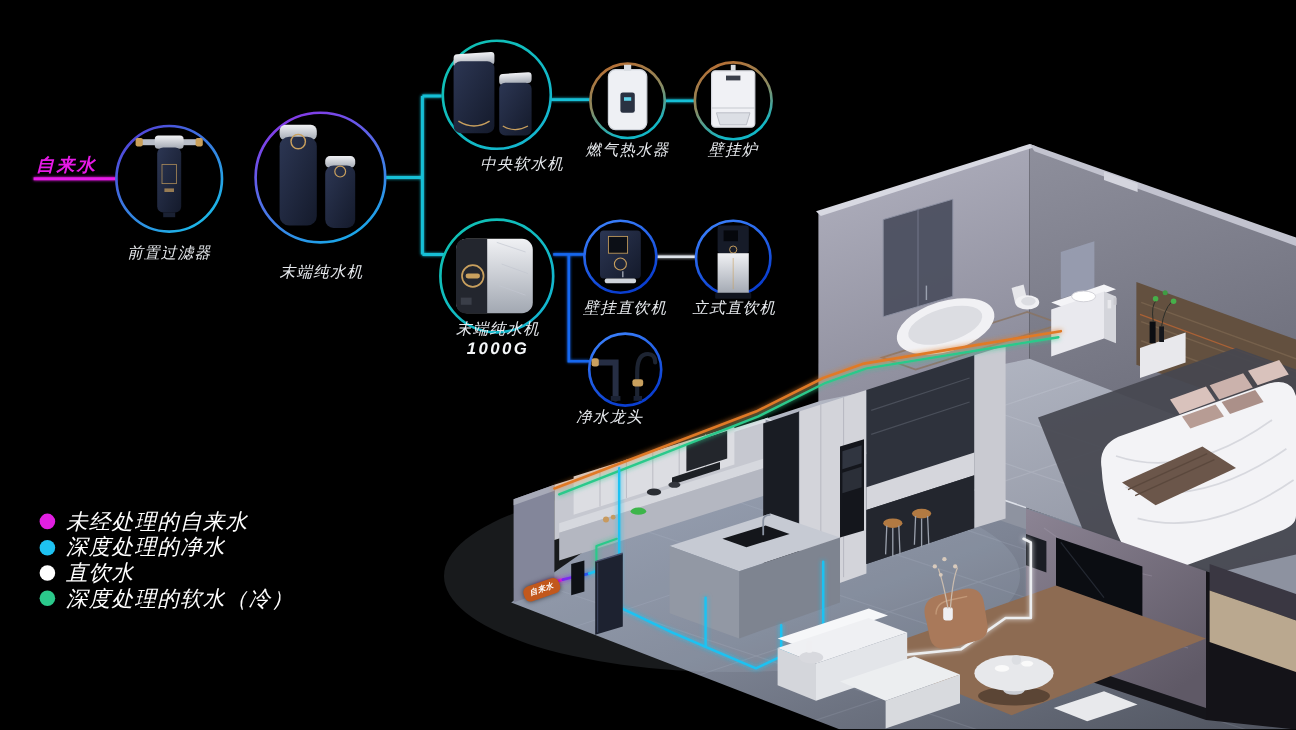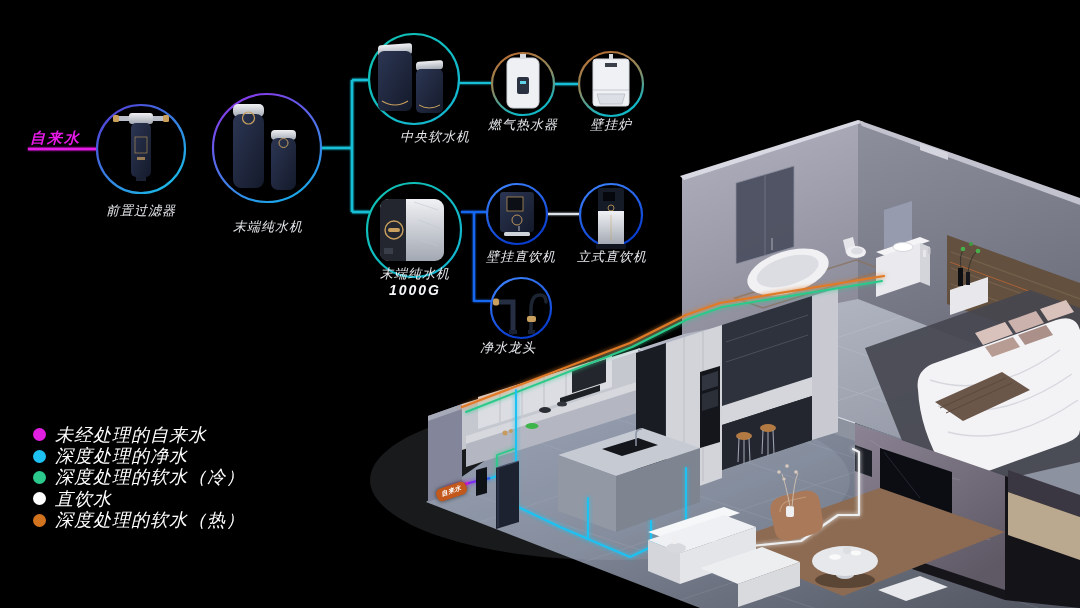--- a/index.html
+++ b/index.html
@@ -423,26 +423,22 @@
 <div class="legend">
   <div class="lrow">
     <span class="dot" style="background: rgb(225, 31, 225);"></span>
     <span class="ltext">未经处理的自来水</span>
   </div>
   <div class="lrow">
     <span class="dot" style="background: rgb(30, 194, 242);"></span>
     <span class="ltext">深度处理的净水</span>
   </div>
   <div class="lrow">
-    <span class="dot" style="background: rgb(43, 201, 139);"></span>
-    <span class="ltext">深度处理的软水（冷）</span>
-  </div>
-  <div class="lrow">
     <span class="dot" style="background: rgb(255, 255, 255);"></span>
     <span class="ltext">直饮水</span>
   </div>
   <div class="lrow">
-    <span class="dot" style="background: rgb(210, 115, 31);"></span>
-    <span class="ltext">深度处理的软水（热）</span>
+    <span class="dot" style="background: rgb(43, 201, 139);"></span>
+    <span class="ltext">深度处理的软水（冷）</span>
   </div>
 </div>
 
 </div>
 
 </body></html>

